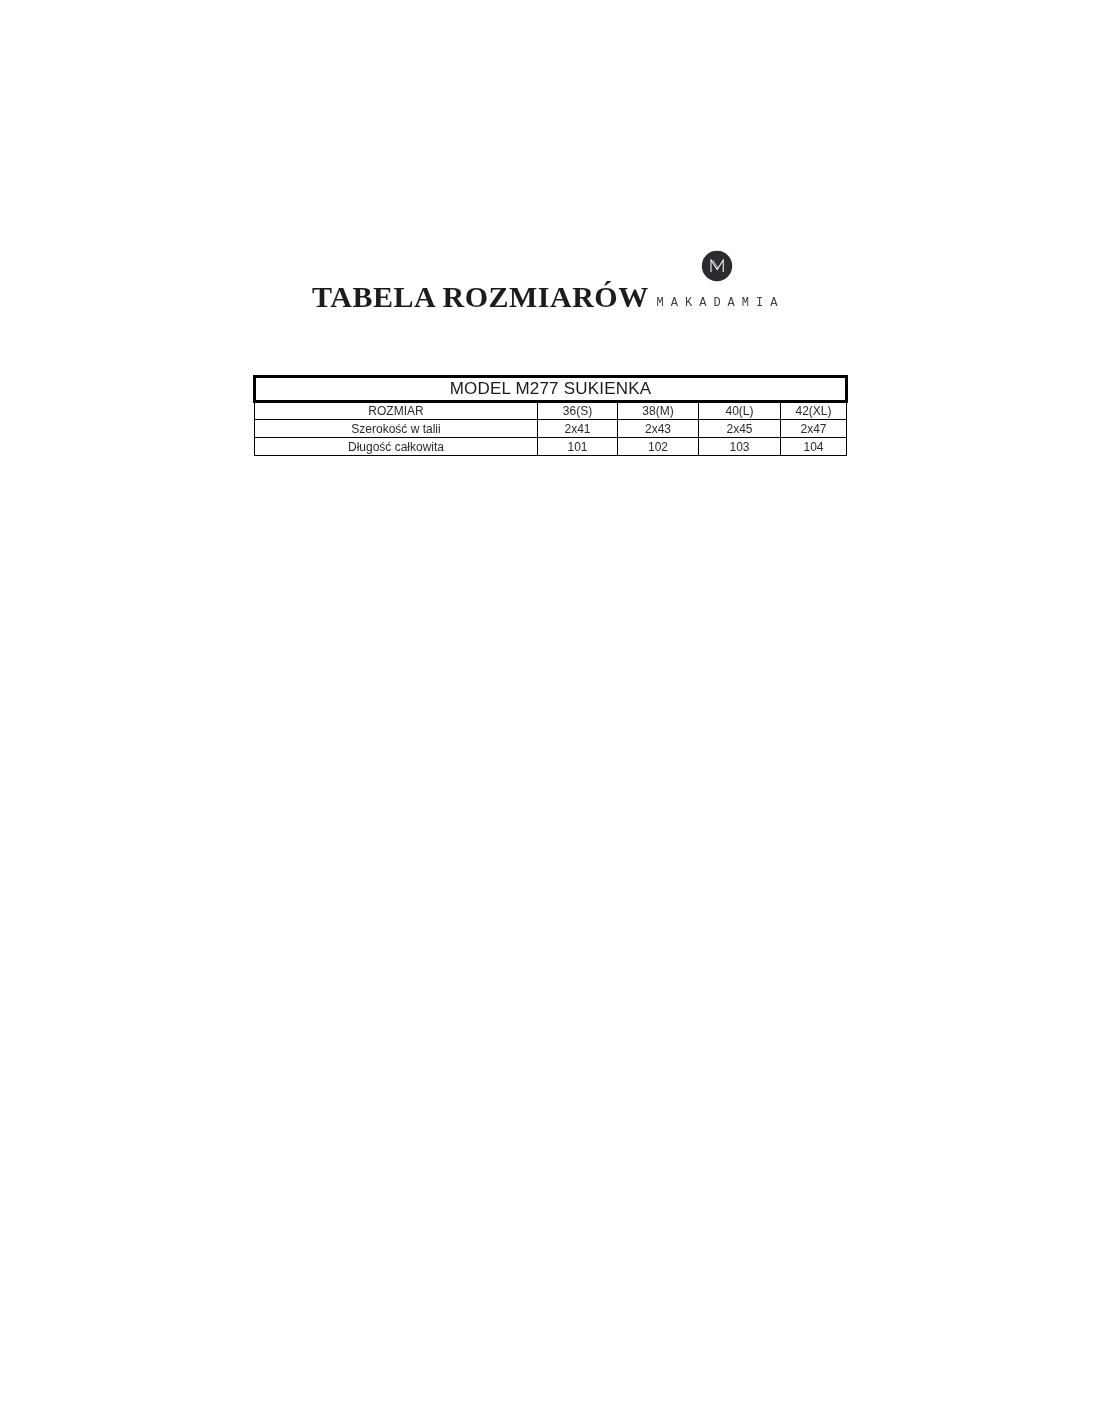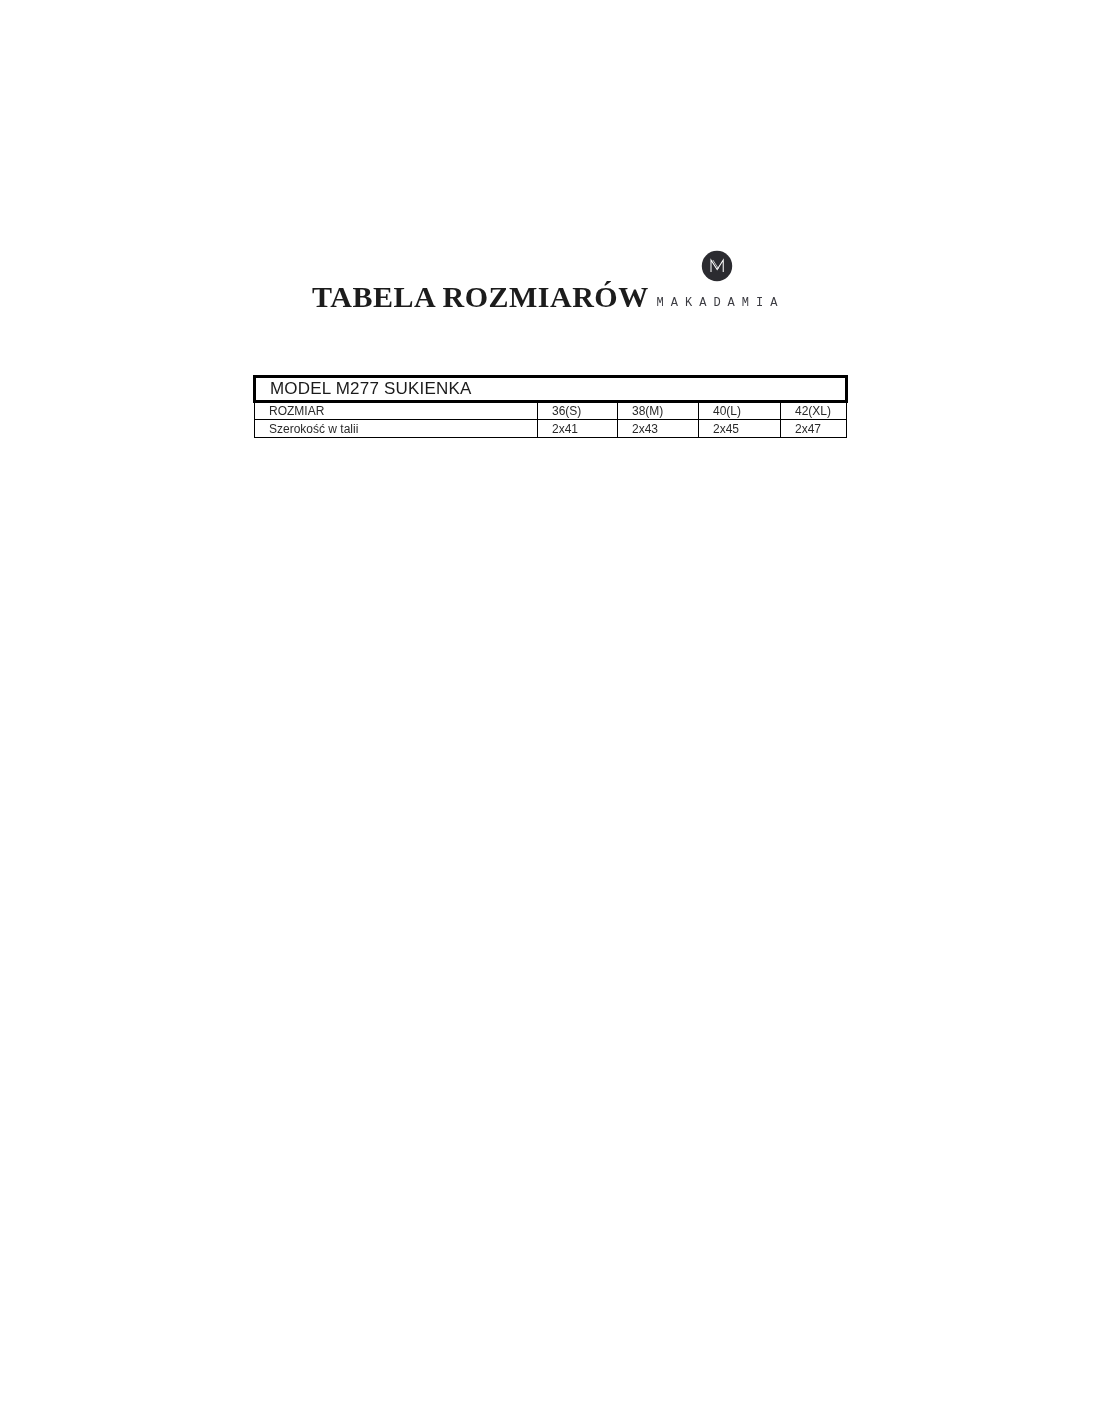--- a/index.html
+++ b/index.html
@@ -53,21 +53,21 @@
   }
   table.size-table {
     width: 592px;
     border-collapse: collapse;
     table-layout: fixed;
     font-family: "Liberation Sans", sans-serif;
     color: #2a2a2a;
   }
   table.size-table td {
     border: 1px solid #000000;
-    text-align: left;
+    text-align: center;
     vertical-align: middle;
     font-size: 12px;
     height: 18px;
     padding: 1px 14px;
     overflow: hidden;
     white-space: nowrap;
   }
   table.size-table td.title-cell {
     border: 3px solid #000000;
     font-size: 17px;
@@ -115,15 +115,22 @@
         <td>40(L)</td>
         <td>42(XL)</td>
       </tr>
       <tr>
         <td>Szerokość w talii</td>
         <td>2x41</td>
         <td>2x43</td>
         <td>2x45</td>
         <td>2x47</td>
       </tr>
+      <tr>
+        <td>Długość całkowita</td>
+        <td>101</td>
+        <td>102</td>
+        <td>103</td>
+        <td>104</td>
+      </tr>
     </tbody>
   </table>
 </div>
 
 </body></html>

